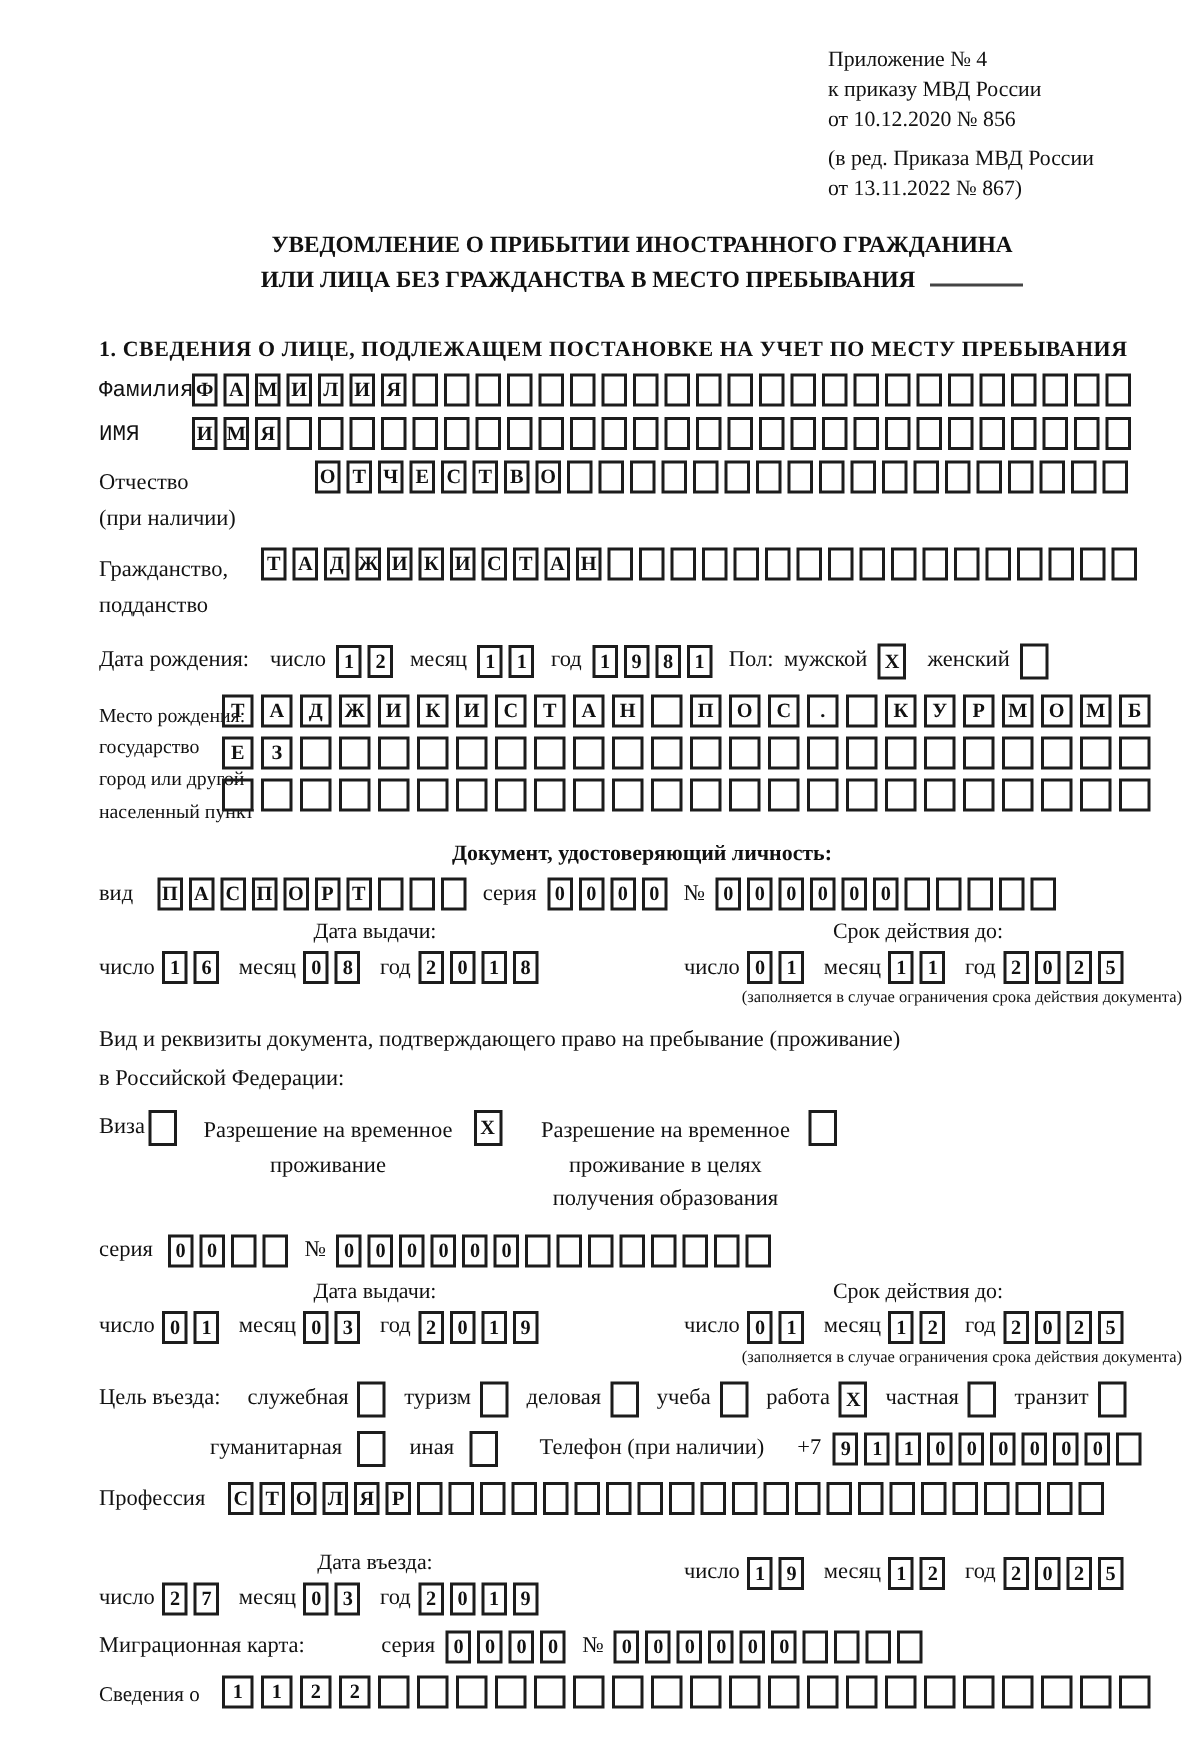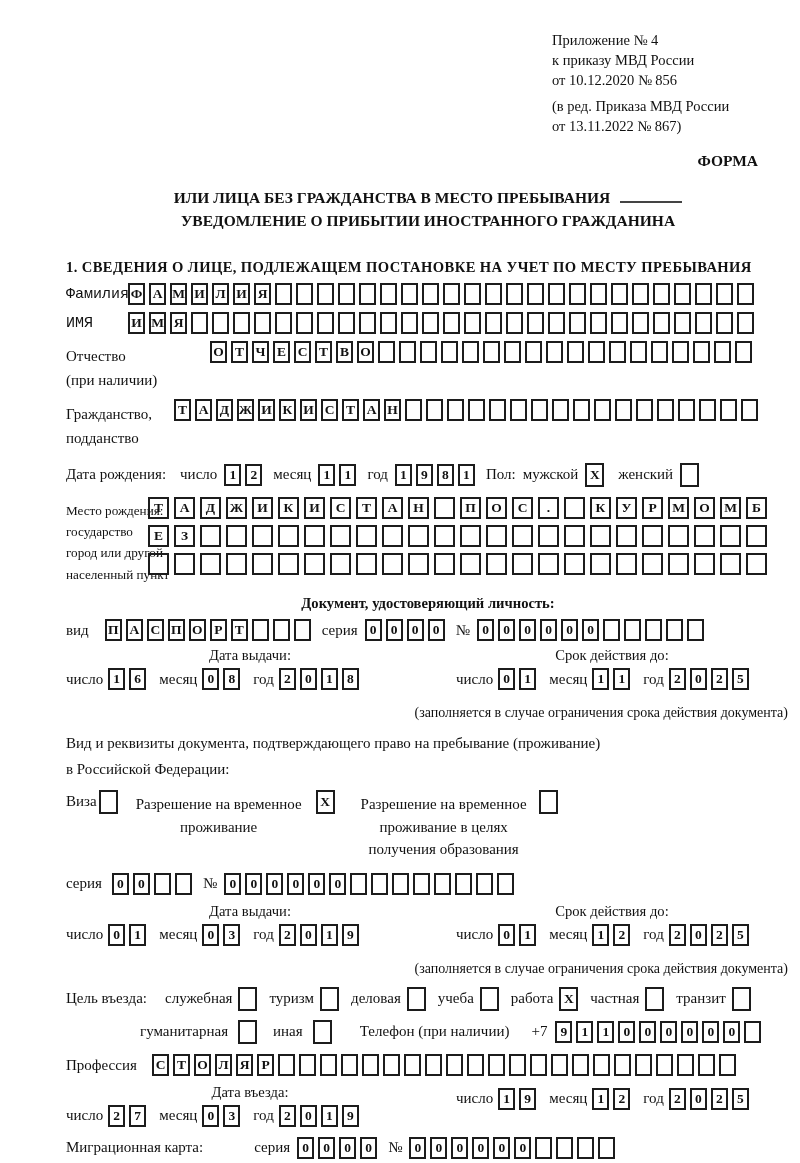--- a/index.html
+++ b/index.html
@@ -46,21 +46,21 @@
 
   .center-bold { text-align:center; font-weight:bold; font-size:14.6px; margin-top:10px; }
 
   .twocol { display:flex; margin-top:10px; }
   .col-l { width:368px; flex:none; }
   .col-r { flex:1; }
   .dt-head { text-align:center; font-size:14.6px; }
   .dateline { display:flex; align-items:center; margin-top:4px; }
   .dateline .t { margin-right:5px; white-space:nowrap; }
   .dateline .cells { margin-right:9px; }
-  .note { font-size:14px; text-align:right; margin-top:15px; padding-right:2px; }
+  .note { font-size:11px; text-align:right; margin-top:3px; padding-right:2px; }
 
   .plain { margin-top:10px; line-height:1.7; }
 
   .optrow { display:flex; align-items:flex-start; margin-top:8px; }
   .opt { display:flex; align-items:flex-start; }
   .opt .ol { margin-right:8px; white-space:nowrap; padding-top:3px; }
   .opt .ol.multi { text-align:center; white-space:normal; line-height:1.5; }
   .mr18 { margin-right:18px; } .mr26 { margin-right:26px; }
 
   .purposerow { display:flex; align-items:center; margin-top:10px; flex-wrap:nowrap; }
@@ -75,27 +75,26 @@
 <div class="page">
 
   <div class="annex">
     <div>Приложение № 4</div>
     <div>к приказу МВД России</div>
     <div>от 10.12.2020 № 856</div>
     <div class="gap"></div>
     <div>(в ред. Приказа МВД России</div>
     <div>от 13.11.2022 № 867)</div>
   </div>
-  <div class="forma">ФОРМА</div>
 
   <div class="title">
+    <div>УВЕДОМЛЕНИЕ О ПРИБЫТИИ ИНОСТРАННОГО ГРАЖДАНИНА</div>
     <div>
       <span>ИЛИ ЛИЦА БЕЗ ГРАЖДАНСТВА В МЕСТО ПРЕБЫВАНИЯ</span><span class="blank-line"></span>
     </div>
-    <div>УВЕДОМЛЕНИЕ О ПРИБЫТИИ ИНОСТРАННОГО ГРАЖДАНИНА</div>
   </div>
 
   <div class="sec-heading">1. СВЕДЕНИЯ О ЛИЦЕ, ПОДЛЕЖАЩЕМ ПОСТАНОВКЕ НА УЧЕТ ПО МЕСТУ ПРЕБЫВАНИЯ</div>
 
   <div class="row">
     <div class="lbl w62">Фамилия</div>
     <div class="cells">
         <span class="cell">Ф</span>
         <span class="cell">А</span>
         <span class="cell">М</span>
@@ -634,21 +633,21 @@
         <span class="cell">&nbsp;</span>
         <span class="cell">&nbsp;</span>
         <span class="cell">&nbsp;</span>
         <span class="cell">&nbsp;</span>
         <span class="cell">&nbsp;</span>
         <span class="cell">&nbsp;</span>
         <span class="cell">&nbsp;</span>
       </div>
   </div>
 
-  <div class="twocol" style="margin-top:8px;">
+  <div class="twocol" style="margin-top:24px;">
     <div class="col-l">
       <div class="dt-head">Дата въезда:</div>
       <div class="dateline">
         <span class="t">число</span>
         <span class="cells">
             <span class="cell">2</span>
             <span class="cell">7</span>
           </span>
         <span class="t">месяц</span>
         <span class="cells">

